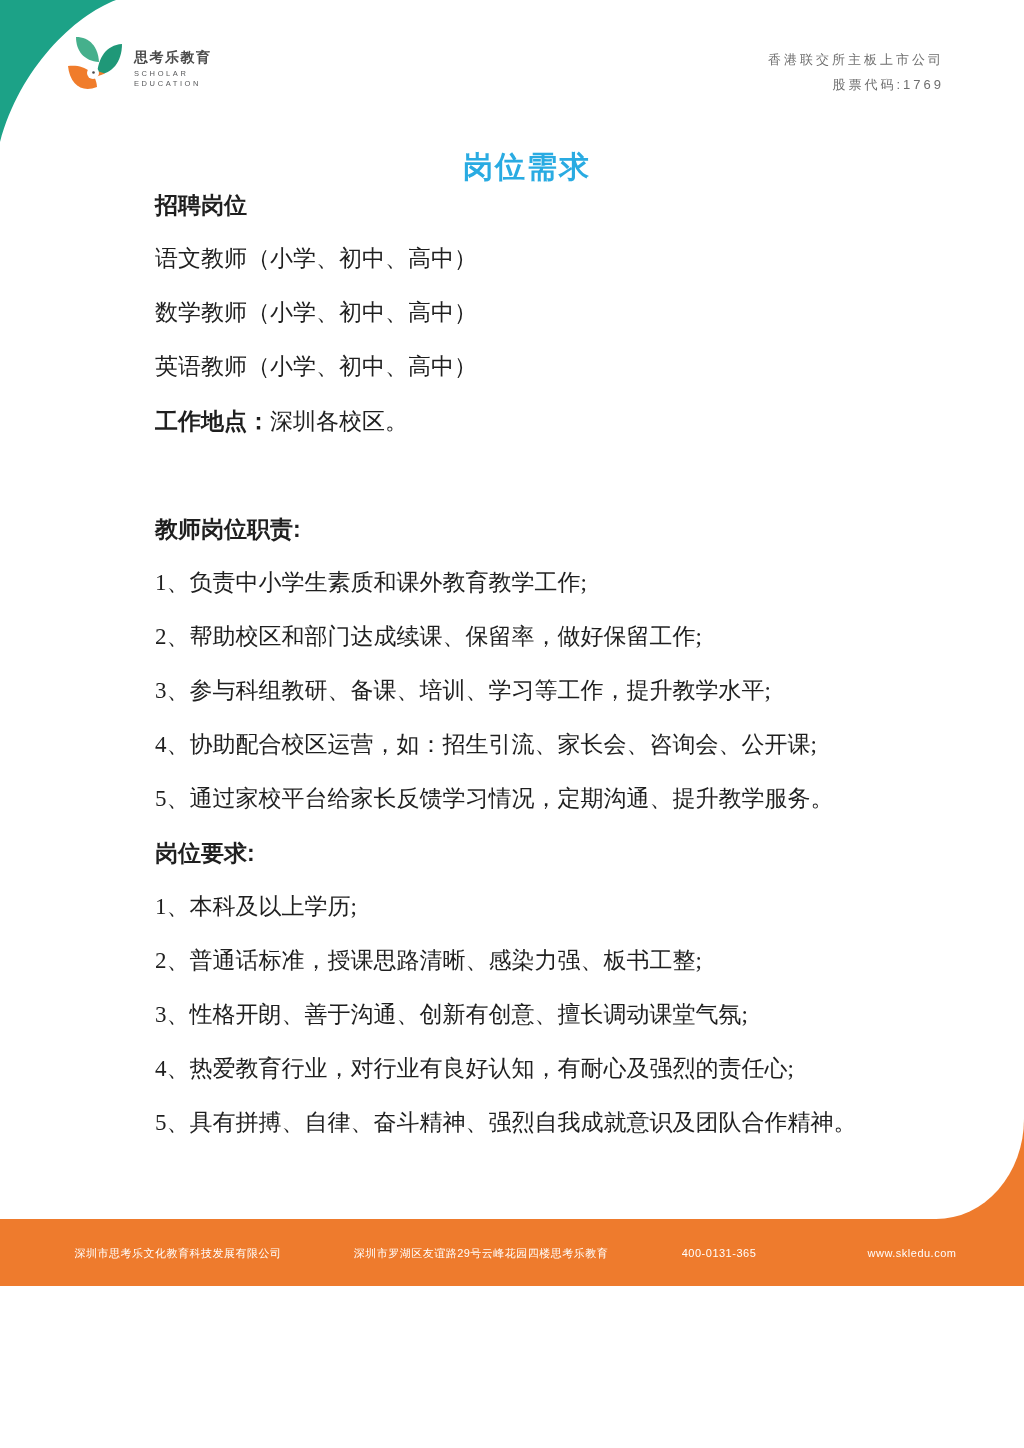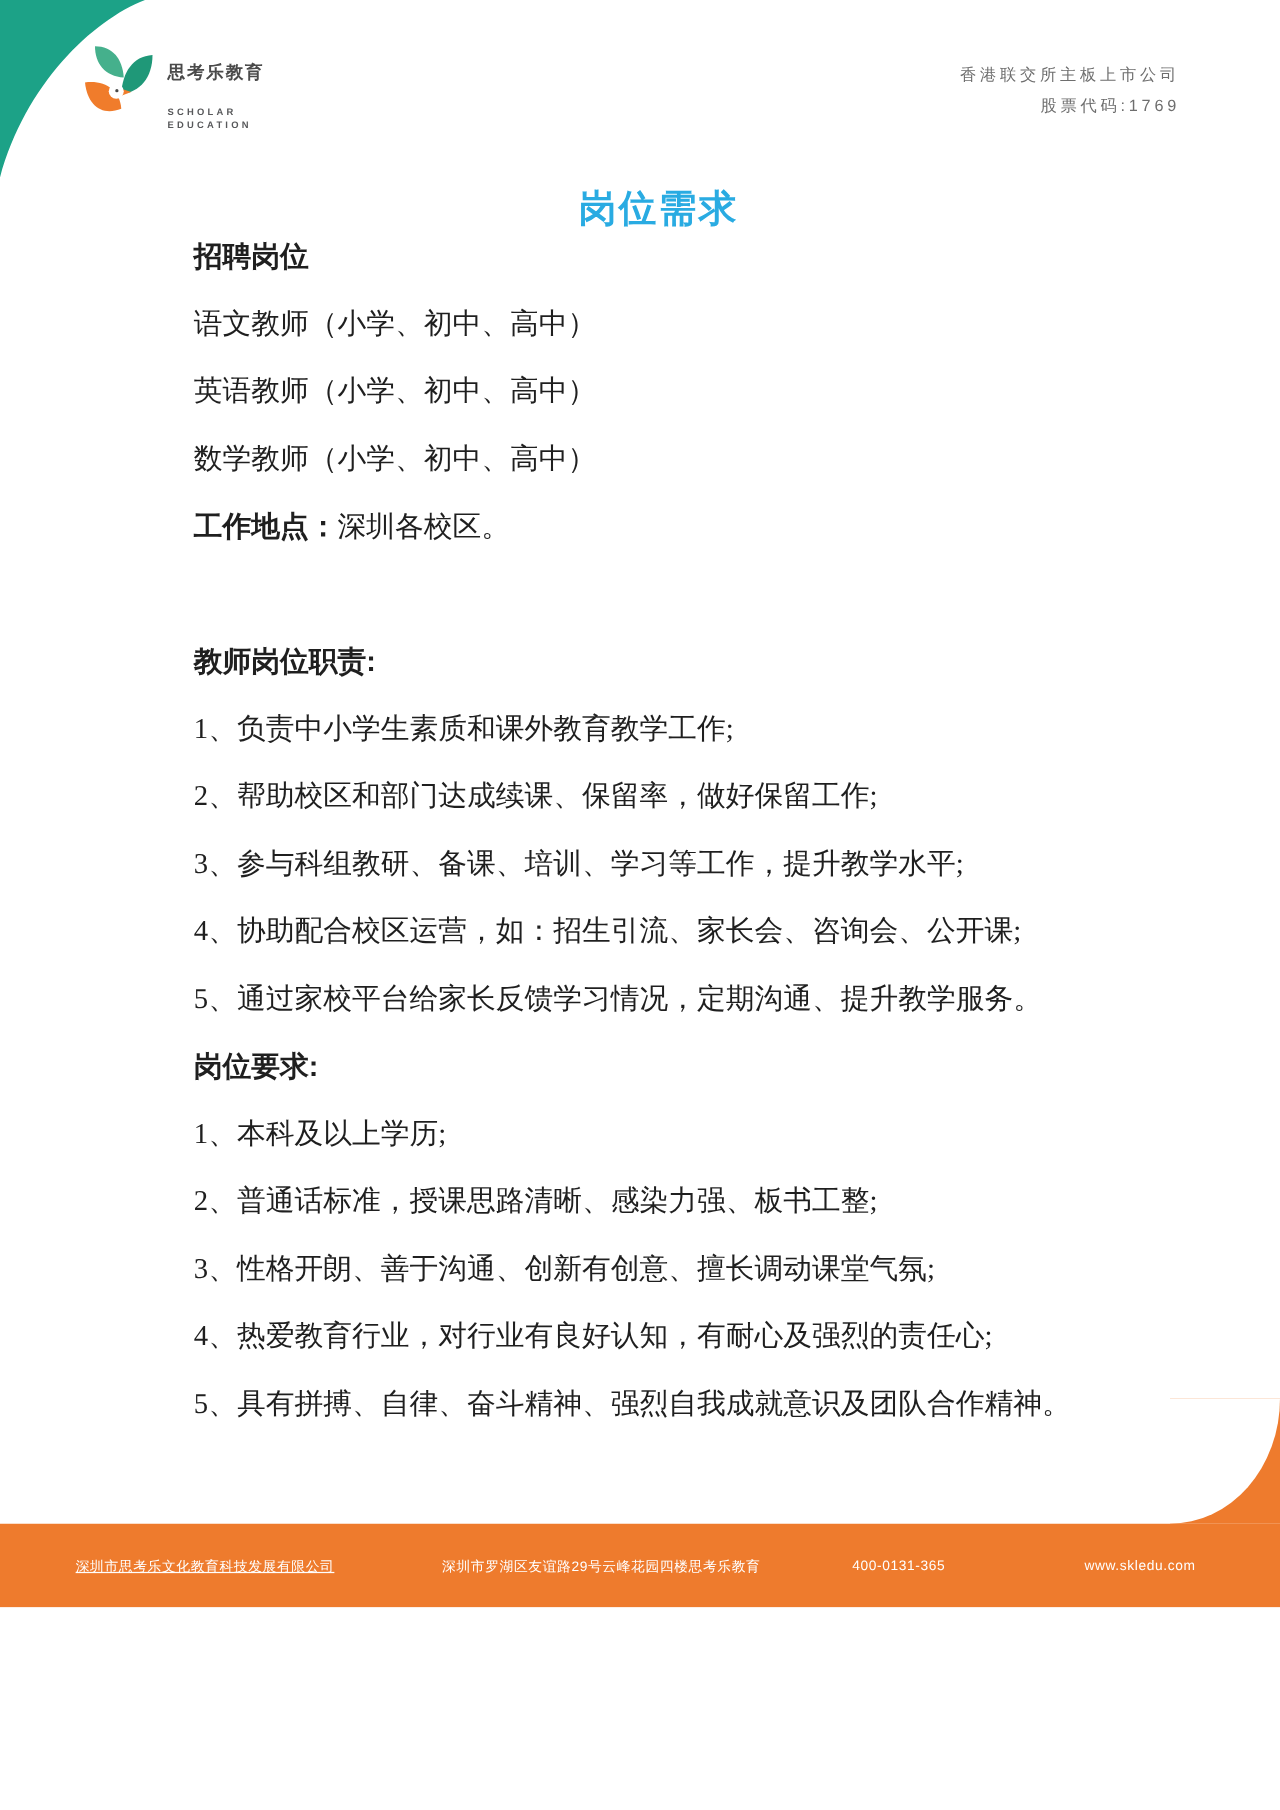--- a/index.html
+++ b/index.html
@@ -13,21 +13,21 @@
   
   .logo{position:absolute;top:36px;left:66px;display:flex;align-items:flex-start;}
   .logo-mark{width:58px;height:62px;display:block;}
   .leaf-a{fill:var(--logo_green_light,#45B08C);}
   .leaf-b{fill:var(--logo_green_dark,#1F9878);}
   .bird{fill:var(--logo_orange,#F07C2B);}
   .bird-head{fill:#ffffff;}
   .bird-eye{fill:#4a4a4a;}
   .logo-text{margin-left:10px;padding-top:13px;font-family:"Liberation Sans","DejaVu Sans",sans-serif;}
   .logo-cn{font-size:14px;letter-spacing:1.5px;color:#4a4a4a;font-weight:600;}
-  .logo-en{margin-top:18px;font-size:7.5px;letter-spacing:2.6px;color:#58595b;line-height:10px;font-weight:700;}
+  .logo-en{margin-top:2px;font-size:7.5px;letter-spacing:2.6px;color:#58595b;line-height:10px;font-weight:400;}
   
   .listing{
     position:absolute;top:47px;right:80px;text-align:right;
     font-family:"Liberation Sans","DejaVu Sans",sans-serif;
     font-size:13px;letter-spacing:3px;color:var(--header_gray,#6E6E6E);line-height:25px;
   }
   
   .title{
     position:absolute;top:132px;left:0;width:100%;margin:15px;text-align:center;
     font-family:"Liberation Sans","DejaVu Sans",sans-serif;font-weight:bold;
@@ -48,21 +48,21 @@
     content:"";position:absolute;left:0;top:0;width:100%;height:100%;
     background:#fff;border-bottom-right-radius:100% 100%;
   }
   
   .footer{
     position:absolute;left:0;bottom:0;width:100%;height:67px;background:var(--orange,#EE7B2D);
     font-family:"Liberation Sans","DejaVu Sans",sans-serif;color:var(--footer_text,#FFFFFF);
     font-size:11px;letter-spacing:0.5px;
   }
   .footer span{position:absolute;top:50%;transform:translate(-50%,-50%);white-space:nowrap;}
-  .f1{left:164px;text-decoration:underline;} .f2{left:481px;} .f3{left:719px;} .f4{left:912px;}
+  .f1{left:178px;} .f2{left:481px;} .f3{left:719px;} .f4{left:912px;}
 </style>
 </head>
 <body>
 
 <div class="page">
 
   <svg class="corner-tl" width="160" height="150" viewBox="0 0 160 150" aria-hidden="true">
     <path d="M0 0 H116 C74 16 20 68 0 142 Z"></path>
   </svg>
 
@@ -87,22 +87,22 @@
   <div class="listing">
     <div>香港联交所主板上市公司</div>
     <div>股票代码:1769</div>
   </div>
 
   <h1 class="title">岗位需求</h1>
 
   <div class="doc">
     <p class="h">招聘岗位</p>
     <p>语文教师（小学、初中、高中）</p>
+    <p>数学教师（小学、初中、高中）</p>
     <p>英语教师（小学、初中、高中）</p>
-    <p>数学教师（小学、初中、高中）</p>
     <p><span class="h-inline">工作地点：</span><span>深圳各校区。</span></p>
     <p class="blank"></p>
     <p class="h">教师岗位职责:</p>
     <p>1、负责中小学生素质和课外教育教学工作;</p>
     <p>2、帮助校区和部门达成续课、保留率，做好保留工作;</p>
     <p>3、参与科组教研、备课、培训、学习等工作，提升教学水平;</p>
     <p>4、协助配合校区运营，如：招生引流、家长会、咨询会、公开课;</p>
     <p>5、通过家校平台给家长反馈学习情况，定期沟通、提升教学服务。</p>
     <p class="h">岗位要求:</p>
     <p>1、本科及以上学历;</p>

